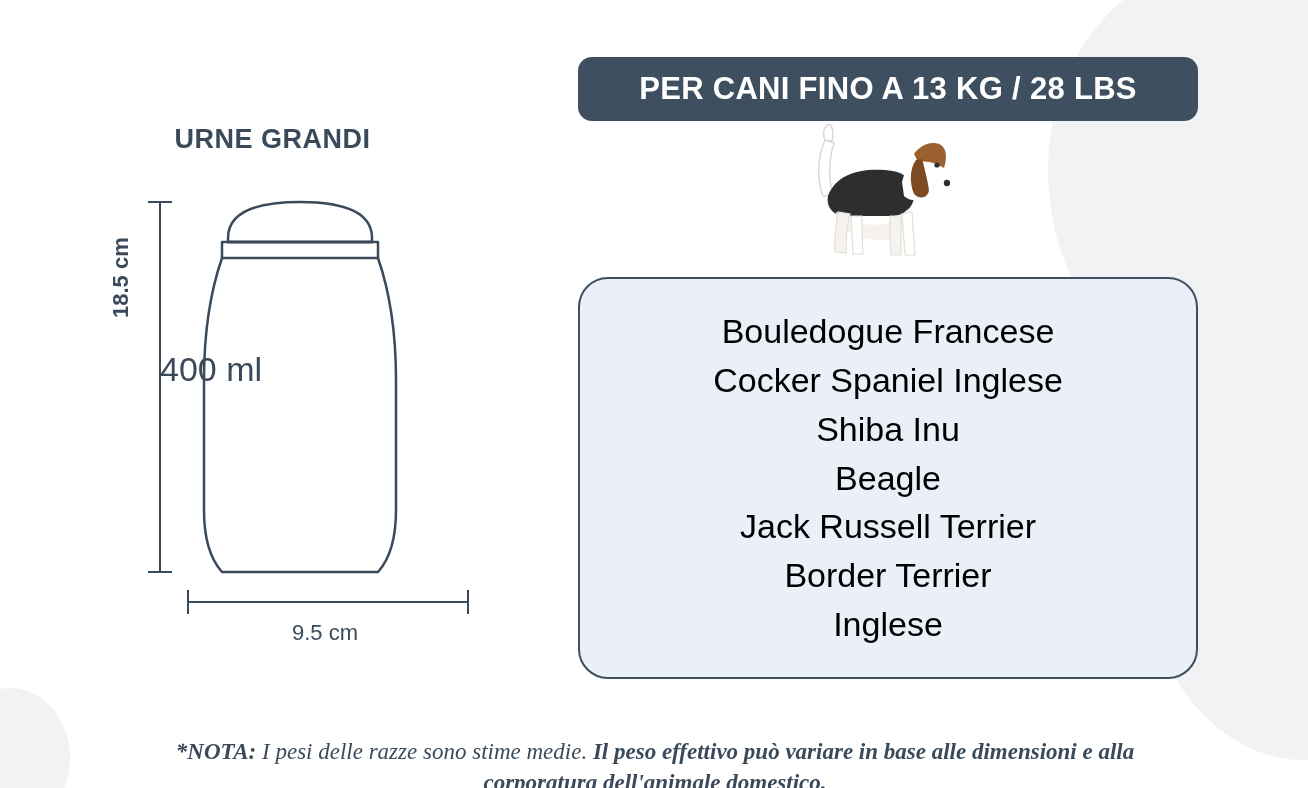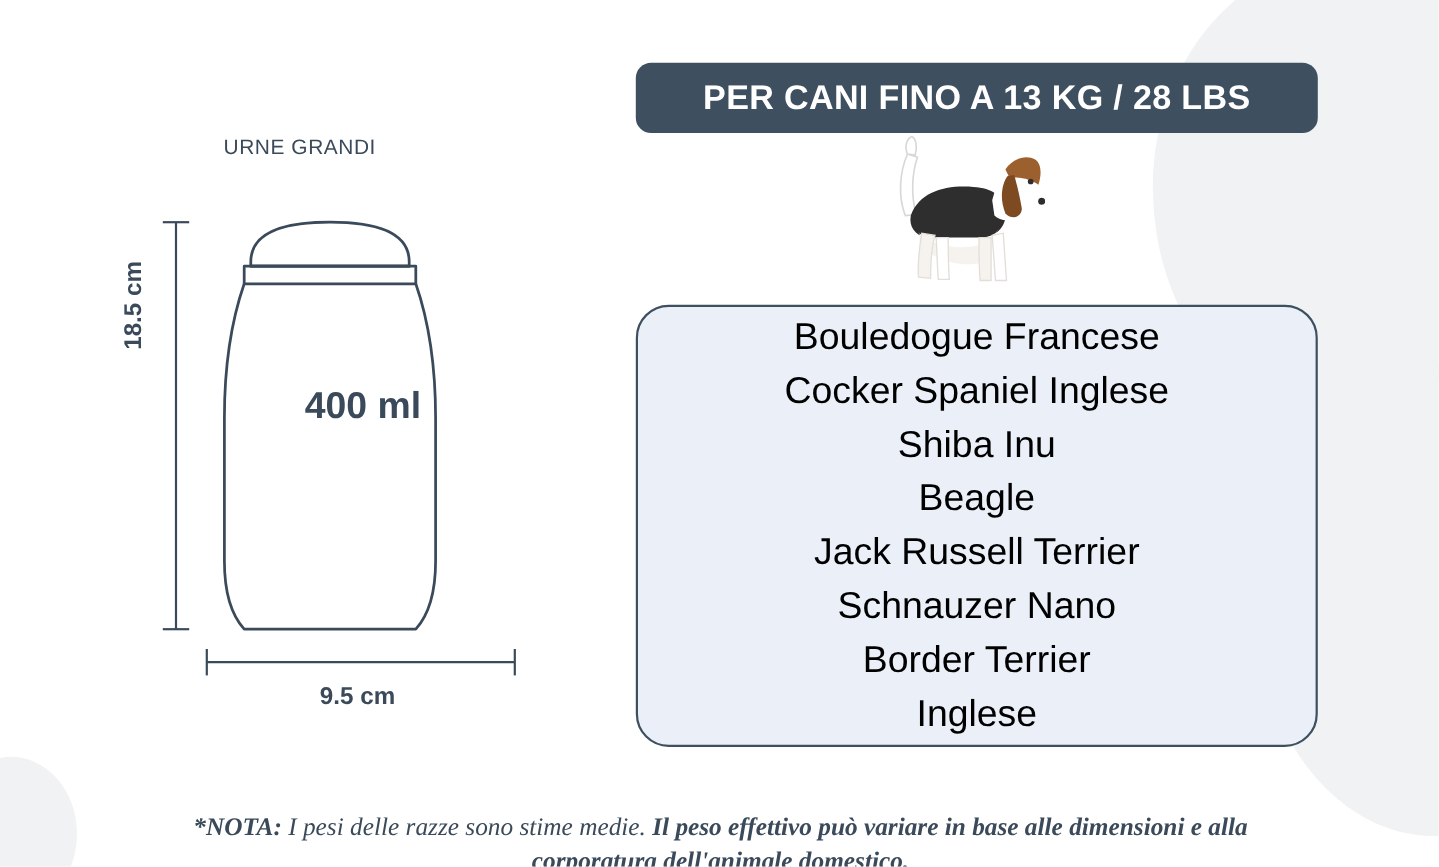--- a/index.html
+++ b/index.html
@@ -54,60 +54,59 @@
     width: 545px;
     height: 788px;
     z-index: 2;
   }
   .urn-title {
     position: absolute;
     top: 124px;
     left: 0;
     width: 545px;
     text-align: center;
-    font-size: 19px;
-    font-weight: normal;
+    font-size: 27px;
+    font-weight: bold;
     color: #3b4a5a;
     letter-spacing: 0.5px;
   }
   .urn-svg {
     position: absolute;
     left: 100px;
     top: 180px;
   }
   .urn-volume {
     position: absolute;
     left: 160px;
     top: 348px;
     width: 340px;
-    text-align: center;
     font-size: 34px;
     color: #3b4a5a;
     line-height: 1.24;
-    font-weight: 700;
+    font-weight: 400;
   }
   .dim-height-label {
     position: absolute;
     left: 108px;
     top: 318px;
     font-size: 22px;
     font-weight: bold;
     color: #3b4a5a;
     transform: rotate(-90deg);
     transform-origin: left top;
     white-space: nowrap;
   }
   .dim-width-label {
     position: absolute;
     left: 185px;
     top: 620px;
     width: 280px;
     text-align: center;
     font-size: 22px;
-    font-weight: bold;
+    font-weight: normal;
     color: #3b4a5a;
   }
 
   
   .right-panel {
     position: absolute;
     left: 560px;
     top: 0;
     width: 748px;
     height: 583px;
@@ -251,21 +250,20 @@
 
       <path d="M126 48 C120 56 119 70 124 82 C130 88 138 86 139 78 C137 66 134 54 132 47 Z" fill="#7d4a22"></path>
     </svg>
 
     <div class="breeds-card">
       <div class="breed-line">Bouledogue Francese</div>
       <div class="breed-line">Cocker Spaniel Inglese</div>
       <div class="breed-line">Shiba Inu</div>
       <div class="breed-line">Beagle</div>
       <div class="breed-line">Jack Russell Terrier</div>
-      <div class="breed-line">Schnauzer Nano</div>
       <div class="breed-line">Border Terrier</div>
       <div class="breed-line">Inglese</div>
     </div>
   </div>
 
   <div class="footnote">
     <b>*NOTA:</b><span> I pesi delle razze sono stime medie. </span><b>Il peso effettivo può variare in base alle dimensioni e alla corporatura dell'animale domestico.</b>
   </div>
 
 </div>

